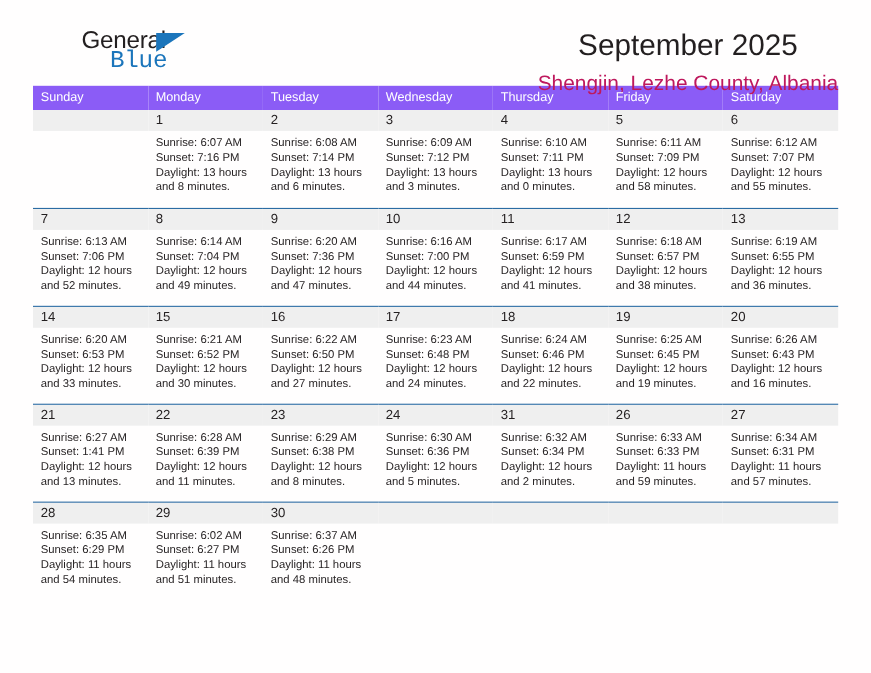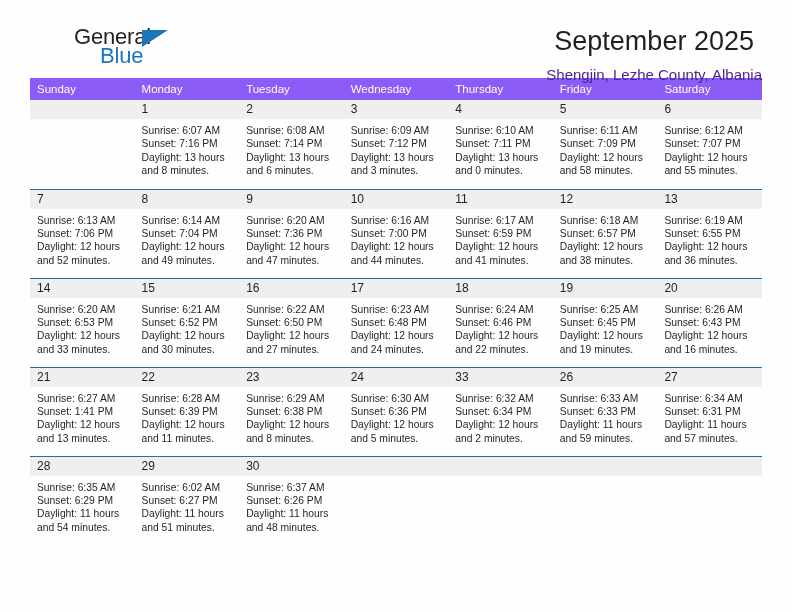--- a/index.html
+++ b/index.html
@@ -38,41 +38,42 @@
     letter-spacing: -0.2px;
     display: block;
   }
   .logo-blue {
     font-size: 22px;
     color: #1b75bb;
     letter-spacing: -0.2px;
     display: block;
     margin-left: 26px;
     margin-top: -3px;
+    font-family: Liberation Mono, monospace;
   }
   .logo-triangle {
     position: absolute;
     left: 68px;
     top: 4px;
     width: 0;
     height: 0;
     border-left: 26px solid #1b75bb;
     border-bottom: 17px solid transparent;
   }
   .title-block { text-align: right; }
   .cal-title {
     font-size: 27px;
     font-weight: normal;
     color: #231f20;
     line-height: 1.15;
     text-align: center;
   }
   .cal-subtitle {
-    font-size: 15px;
-    color: #4c1d95;
+    font-size: 19px;
+    color: #be185d;
     margin-top: 9px;
   }
 
   
   .calendar {
     width: 732px;
     border-collapse: collapse;
     table-layout: fixed;
   }
   .calendar th {
@@ -361,21 +362,21 @@
           <td>
             <div class="daynum">24</div>
             <div class="detail">
               <div>Sunrise: 6:30 AM</div>
               <div>Sunset: 6:36 PM</div>
               <div>Daylight: 12 hours</div>
               <div>and 5 minutes.</div>
             </div>
           </td>
           <td>
-            <div class="daynum">33</div>
+            <div class="daynum">31</div>
             <div class="detail">
               <div>Sunrise: 6:32 AM</div>
               <div>Sunset: 6:34 PM</div>
               <div>Daylight: 12 hours</div>
               <div>and 2 minutes.</div>
             </div>
           </td>
           <td>
             <div class="daynum">26</div>
             <div class="detail">

